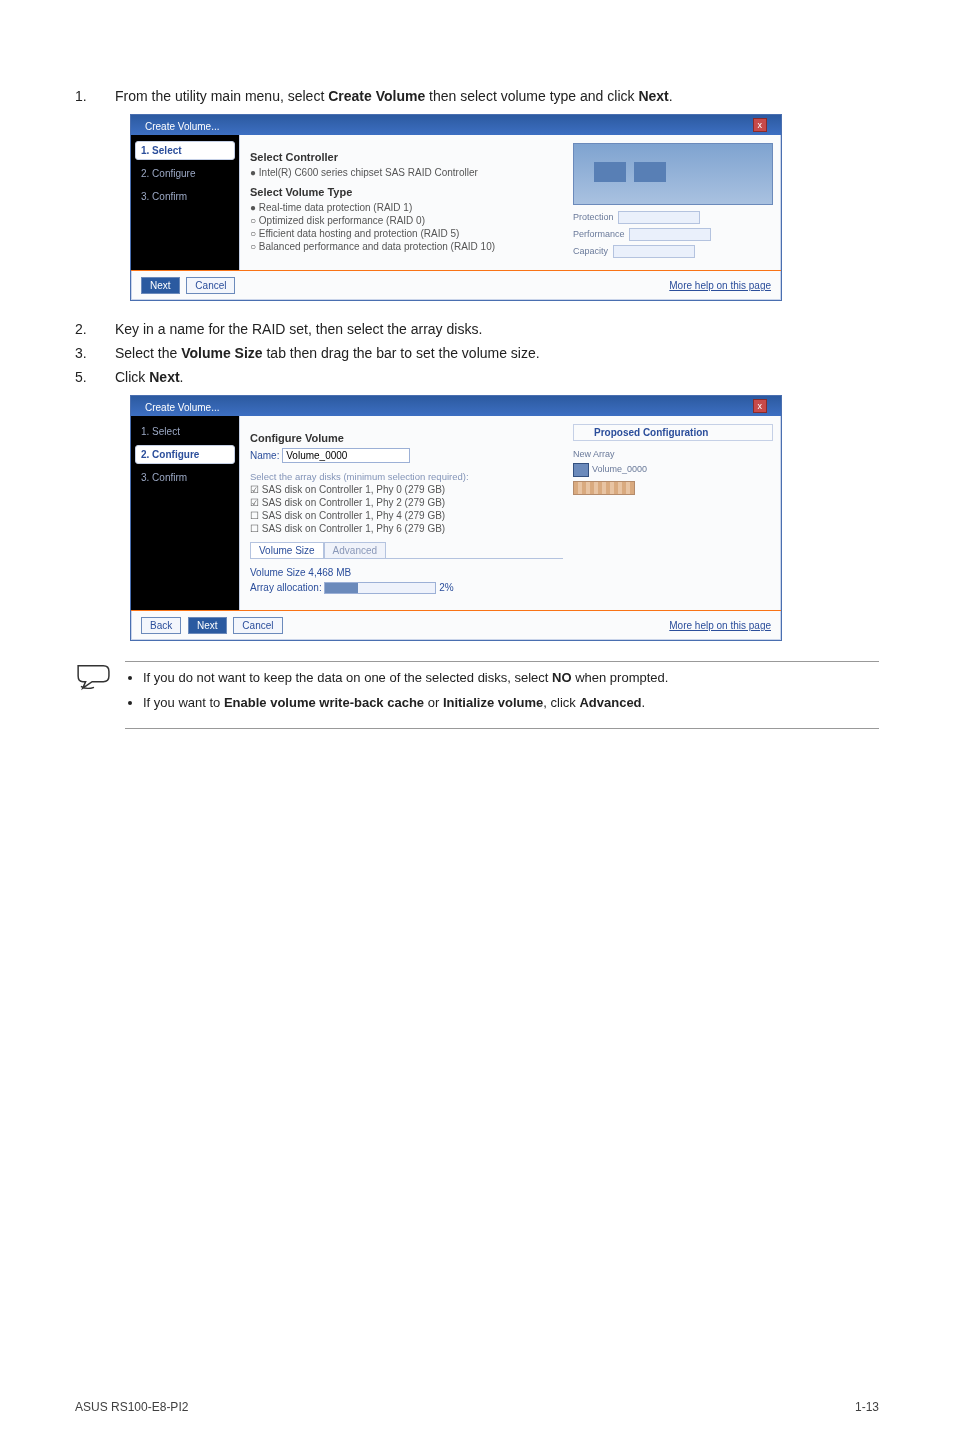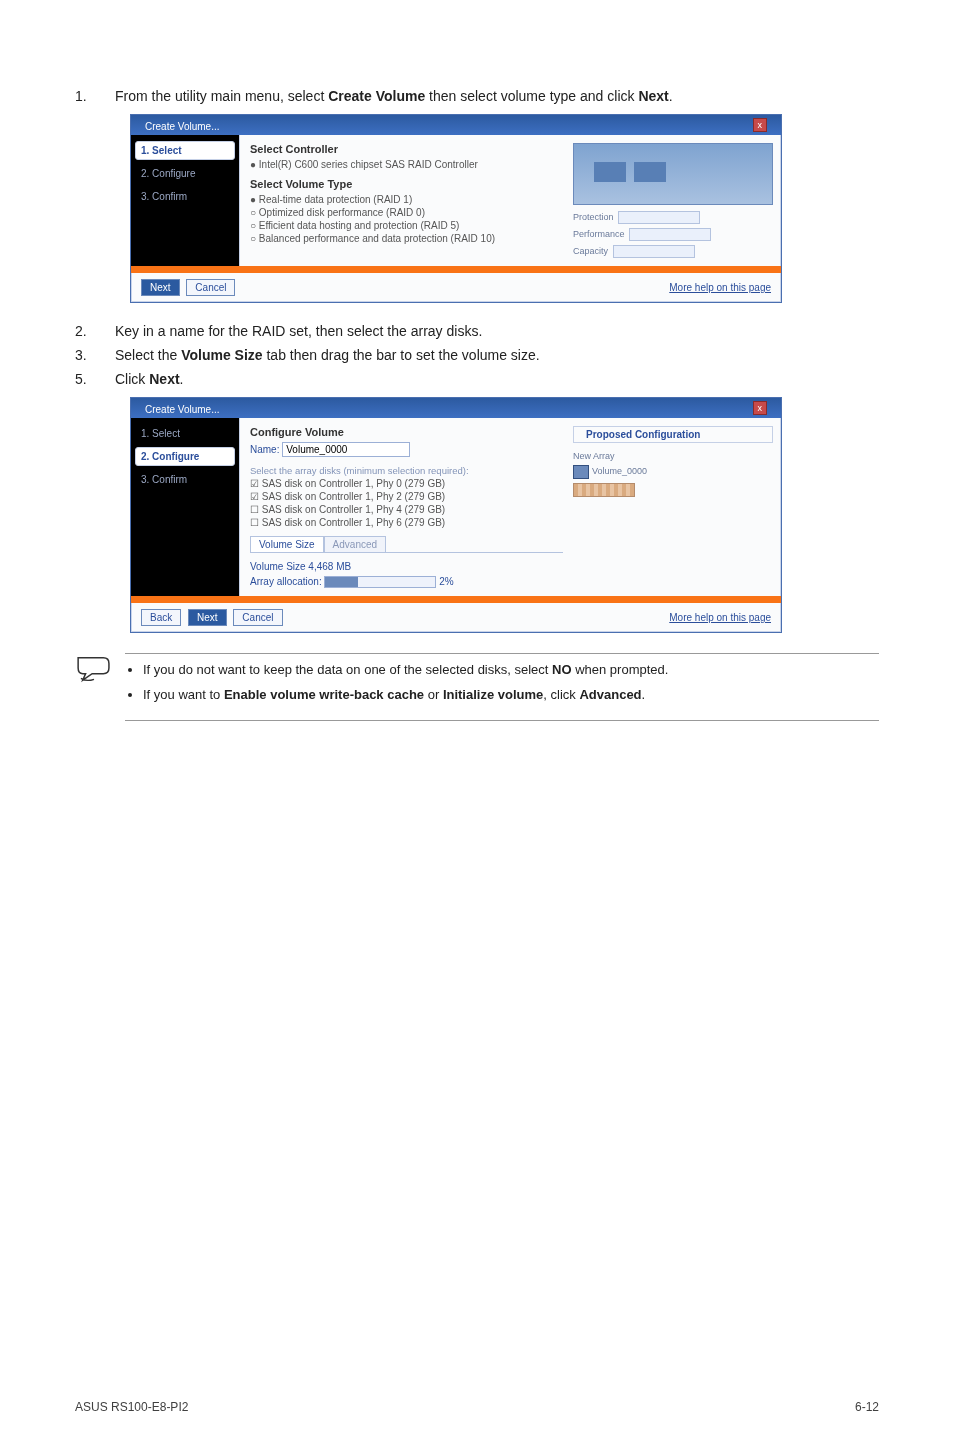--- a/index.html
+++ b/index.html
@@ -14,35 +14,35 @@
 .b{font-weight:bold}
 .shot-wrap{margin:10px 0 20px 55px}
 .shot{border:1px solid #4a6fb0;background:#fafbfc;width:650px;box-shadow:0 0 0 1px #c9d4ea inset}
 .shot .titlebar{background:linear-gradient(#2c5aa0,#3d6fc2);color:#fff;font-size:10px;padding:3px 14px;display:flex;justify-content:space-between;align-items:flex-end}
 .shot .titlebar .close{background:#c74a4a;color:#fff;border:1px solid #8a2a2a;font-size:9px;padding:0 4px;line-height:12px}
 .shot .body{display:flex;align-items:stretch}
 .sidebar{width:100px;background:#000000;border-right:1px solid #c5d0e6;padding:6px 4px;font-size:10px;color:#2b4e9b}
 .sidebar .step{border:1px solid #c5d0e6;border-radius:3px;padding:3px 5px;margin-bottom:4px;background:#fff}
 .sidebar .step.active{background:#fff;color:#2b4e9b;font-weight:bold}
 .sidebar .step.dim{color:#9ba8c4;background:transparent;border-color:transparent}
-.main{flex:1;padding:8px 10px;font-size:10px;color:#444}
+.main{flex:1;padding:16px 10px;font-size:10px;color:#444}
 .main .hd{font-weight:bold;font-size:11px;color:#333;margin-bottom:4px}
 .main .blue{color:#2b4e9b}
 .radios div{margin:2px 0;color:#555;font-size:10px}
 .side-info{width:200px;padding:8px 8px 8px 0;font-size:9px;color:#6a7a9a}
 .graphic{height:60px;background:linear-gradient(#7fa3d0,#a9c1e0);border:1px solid #6b8abb;margin-bottom:6px;position:relative}
 .graphic:before,.graphic:after{content:"";position:absolute;width:32px;height:20px;background:#587fb5;top:18px}
 .graphic:before{left:20px}
 .graphic:after{left:60px}
 .blank{border:1px solid #b4c3df;background:#eaf0fb;display:inline-block;min-width:80px;height:11px;vertical-align:middle;margin-left:2px}
-.footer{border-top:7px solid #f97316;padding:6px 10px;display:flex;justify-content:space-between;align-items:center;font-size:10px}
+.footer{border-top:1px solid #f97316;padding:6px 10px;display:flex;justify-content:space-between;align-items:center;font-size:10px}
 .footer .btns button{font-size:10px;padding:2px 8px;border:1px solid #6b8abb;background:#f3f6fc;color:#2b4e9b;margin-right:4px}
 .footer .btns button.primary{background:#2b5aa0;color:#fff}
 .footer .link{color:#2b4e9b;text-decoration:underline}
-.prop{border:1px solid #c5d0e6;padding:2px 12px;font-size:10px;color:#2b4e9b;font-weight:bold}
+.prop{border:1px solid #c5d0e6;padding:2px 20px;font-size:10px;color:#2b4e9b;font-weight:bold}
 .volico{display:inline-block;width:14px;height:12px;background:#6b8abb;border:1px solid #33507f;vertical-align:middle;margin-right:3px}
 .prog{display:inline-block;width:110px;height:10px;border:1px solid #9cb0d6;background:linear-gradient(90deg,#6b8abb 30%,#eef2fb 30%);vertical-align:middle}
 .barimg{display:inline-block;width:60px;height:12px;border:1px solid #b48b6b;background:repeating-linear-gradient(90deg,#d9aa7f 0 4px,#e8c4a3 4px 8px);vertical-align:middle}
 input.tiny{font-size:10px;border:1px solid #9cb0d6;padding:1px 3px;width:120px}
 .notebox{display:flex;align-items:flex-start;margin-top:14px}
 .notebox .ico{width:50px;flex:0 0 50px;padding-top:2px}
 .notebox .ico svg{width:38px;height:28px}
 .notebox .content{flex:1;border-top:1px solid #999;border-bottom:1px solid #999;padding:8px 0}
 .notebox ul{list-style:disc;margin:0;padding-left:18px;font-size:13px}
 .notebox li{margin-bottom:10px;text-align:justify}
@@ -198,16 +198,16 @@
         </li>
         <li>
           <span>If you want to </span><span class="b">Enable volume write-back cache</span><span> or </span><span class="b">Initialize volume</span><span>, click </span><span class="b">Advanced</span><span>.</span>
         </li>
       </ul>
     </div>
   </div>
 
   <div class="footerpg">
     <span>ASUS RS100-E8-PI2</span>
-    <span>6-12</span>
+    <span>1-13</span>
   </div>
 
 </div>
 
 </body></html>

